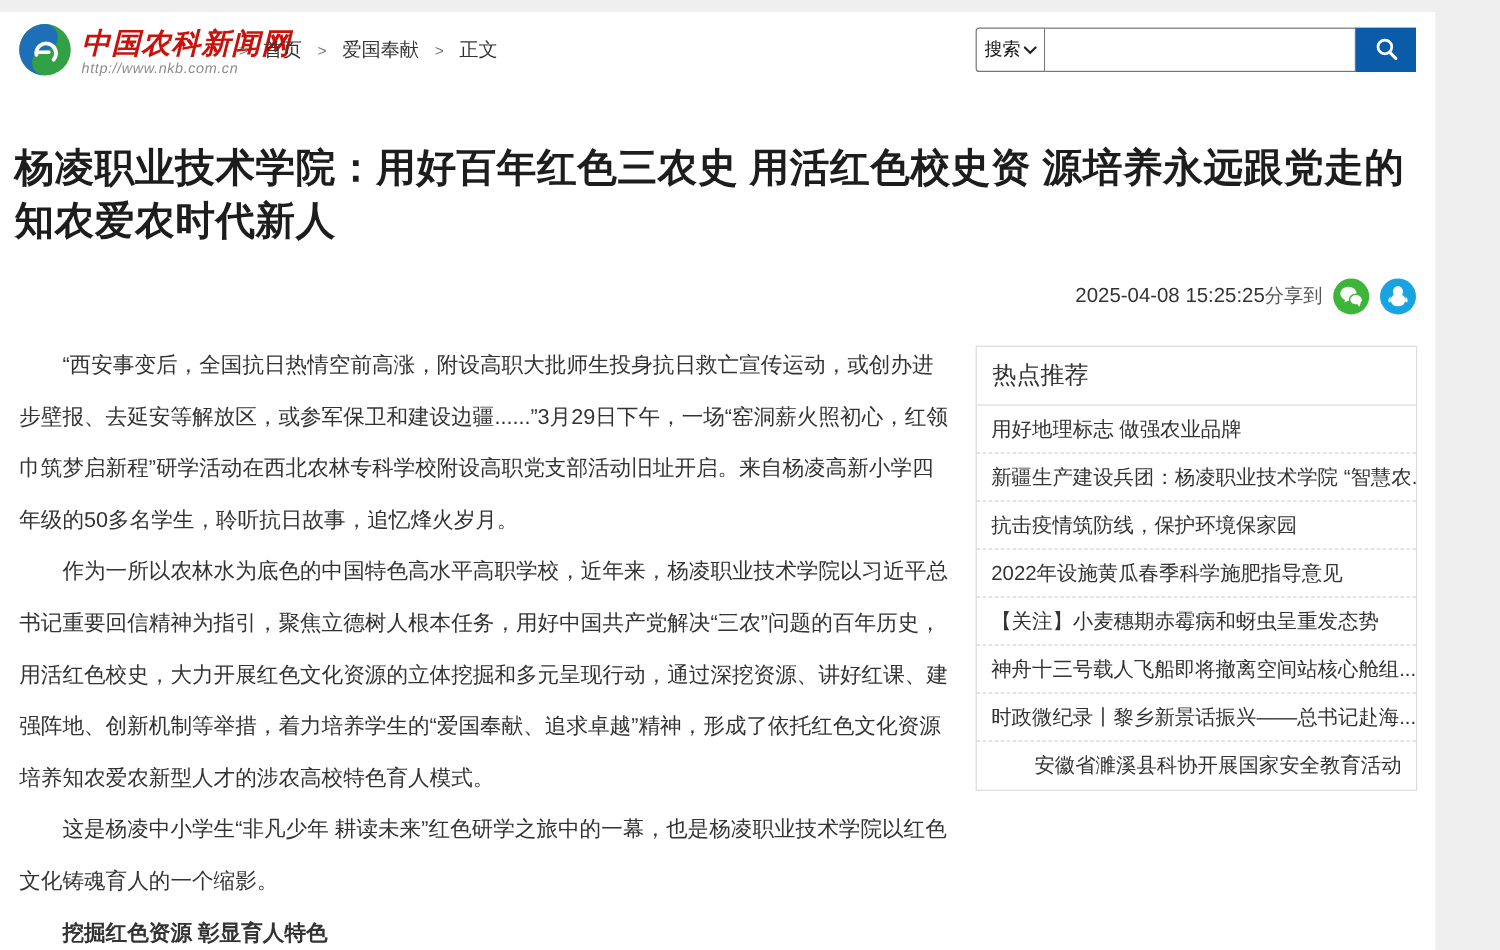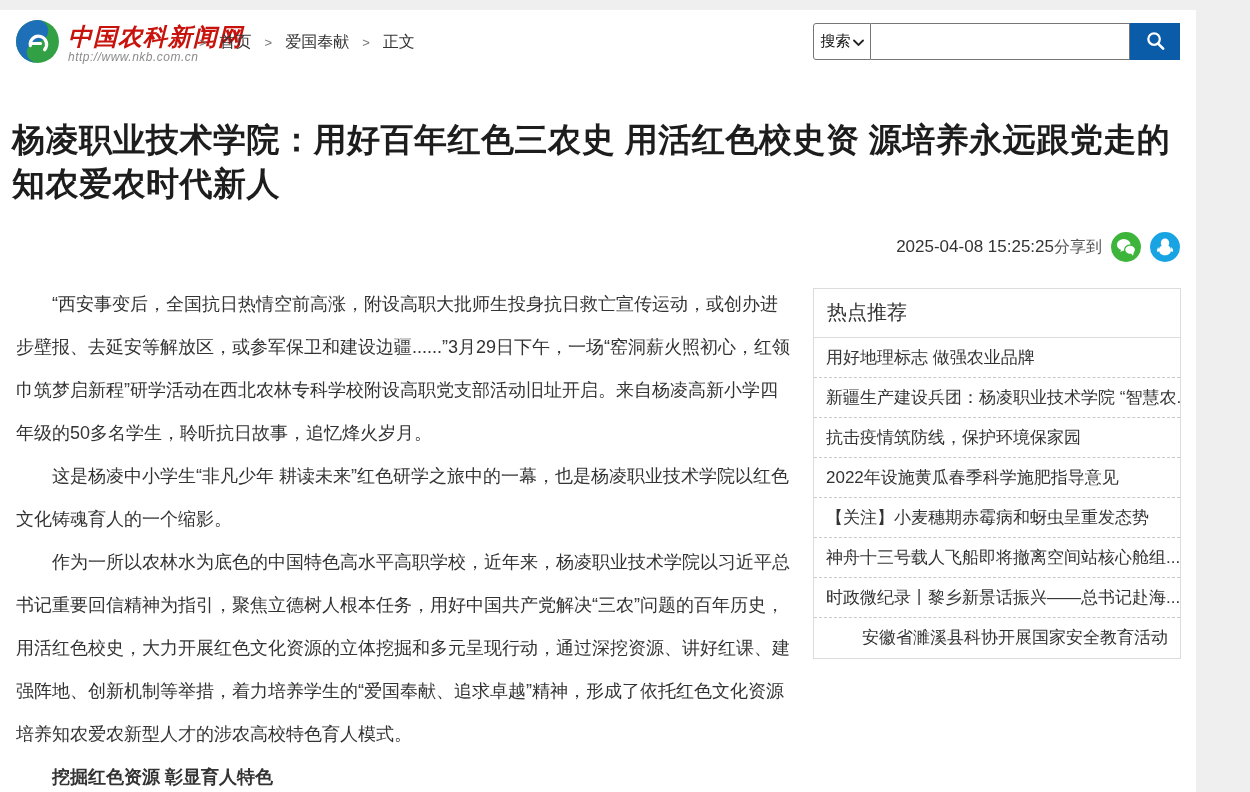--- a/index.html
+++ b/index.html
@@ -165,22 +165,22 @@
           <path d="M2.5 10 C1.2 11.5 0.6 13.6 1.2 14.6 C1.7 15.4 2.8 14.8 3.2 13.8 Z" fill="#fff"></path>
           <path d="M15.5 10 C16.8 11.5 17.4 13.6 16.8 14.6 C16.3 15.4 15.2 14.8 14.8 13.8 Z" fill="#fff"></path>
         </svg>
       </span>
     </span>
   </div>
 
   <div class="article-col">
 
   <p>“西安事变后，全国抗日热情空前高涨，附设高职大批师生投身抗日救亡宣传运动，或创办进步壁报、去延安等解放区，或参军保卫和建设边疆......”3月29日下午，一场“窑洞薪火照初心，红领巾筑梦启新程”研学活动在西北农林专科学校附设高职党支部活动旧址开启。来自杨凌高新小学四年级的50多名学生，聆听抗日故事，追忆烽火岁月。</p>
+      <p>作为一所以农林水为底色的中国特色高水平高职学校，近年来，杨凌职业技术学院以习近平总书记重要回信精神为指引，聚焦立德树人根本任务，用好中国共产党解决“三农”问题的百年历史，用活红色校史，大力开展红色文化资源的立体挖掘和多元呈现行动，通过深挖资源、讲好红课、建强阵地、创新机制等举措，着力培养学生的“爱国奉献、追求卓越”精神，形成了依托红色文化资源培养知农爱农新型人才的涉农高校特色育人模式。</p>
       <p>这是杨凌中小学生“非凡少年 耕读未来”红色研学之旅中的一幕，也是杨凌职业技术学院以红色文化铸魂育人的一个缩影。</p>
-      <p>作为一所以农林水为底色的中国特色高水平高职学校，近年来，杨凌职业技术学院以习近平总书记重要回信精神为指引，聚焦立德树人根本任务，用好中国共产党解决“三农”问题的百年历史，用活红色校史，大力开展红色文化资源的立体挖掘和多元呈现行动，通过深挖资源、讲好红课、建强阵地、创新机制等举措，着力培养学生的“爱国奉献、追求卓越”精神，形成了依托红色文化资源培养知农爱农新型人才的涉农高校特色育人模式。</p>
       <p class="subhead">挖掘红色资源 彰显育人特色</p>
     </div>
 
   <aside class="sidebar">
     <h2 class="sidebar-title">热点推荐</h2>
     <div>
 
     <div class="sidebar-item">用好地理标志 做强农业品牌</div>
         <div class="sidebar-item">新疆生产建设兵团：杨凌职业技术学院 “智慧农...</div>
         <div class="sidebar-item">抗击疫情筑防线，保护环境保家园</div>

